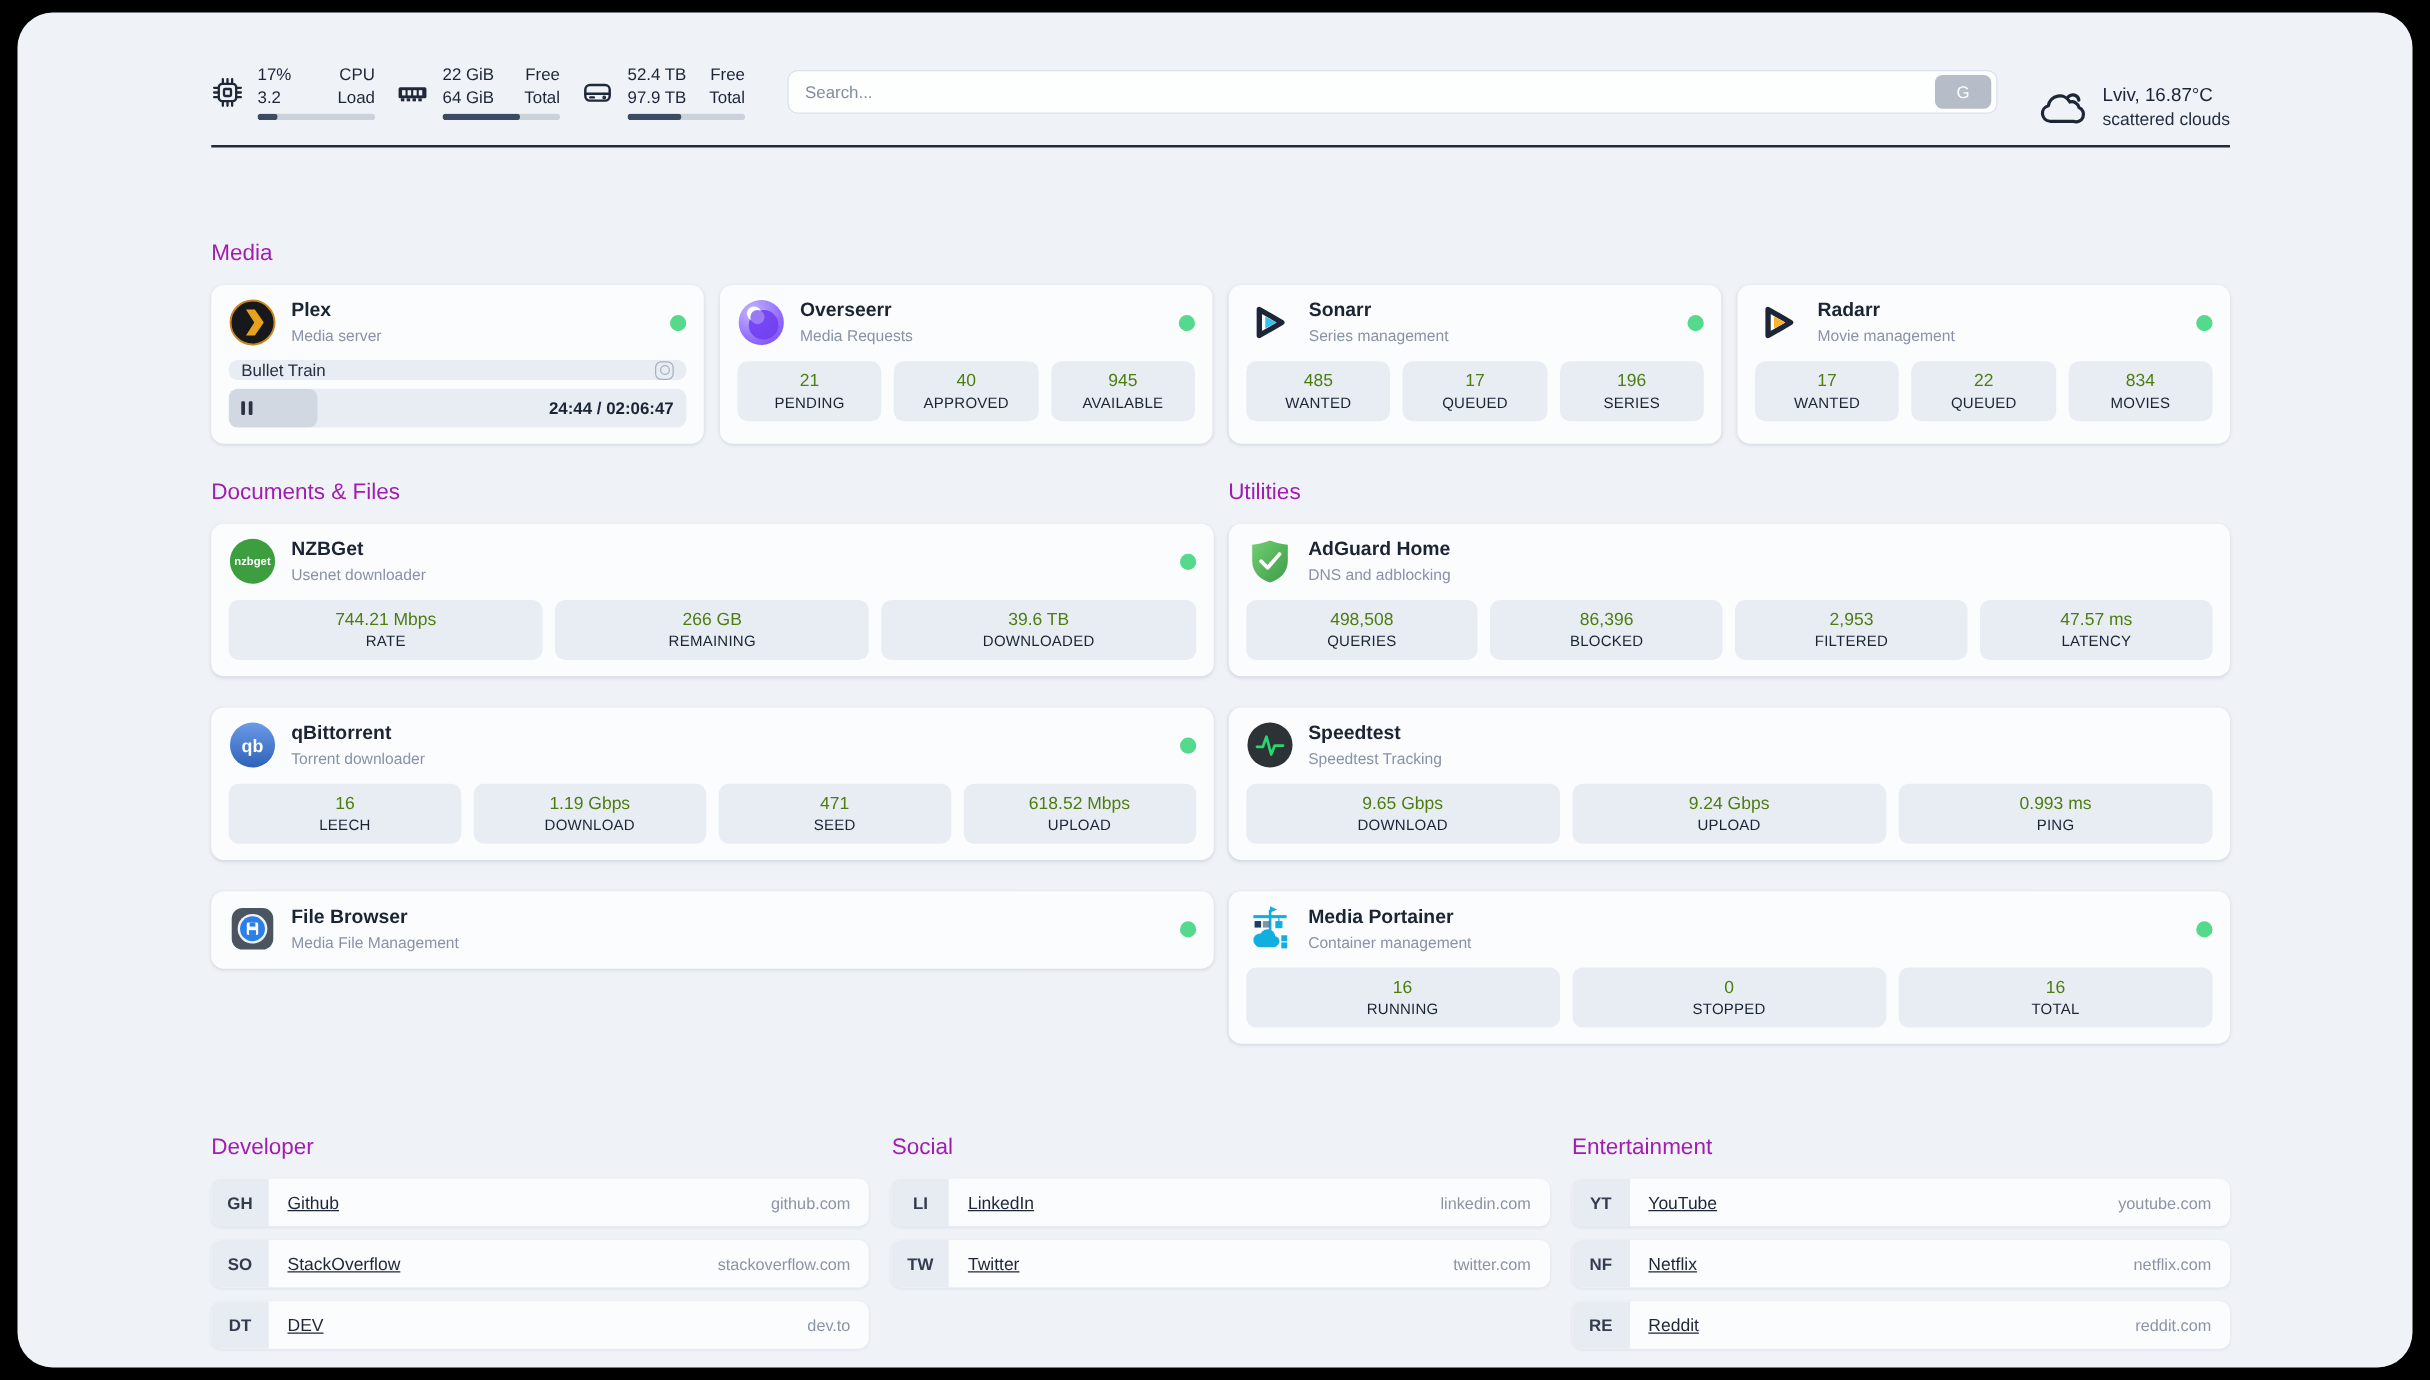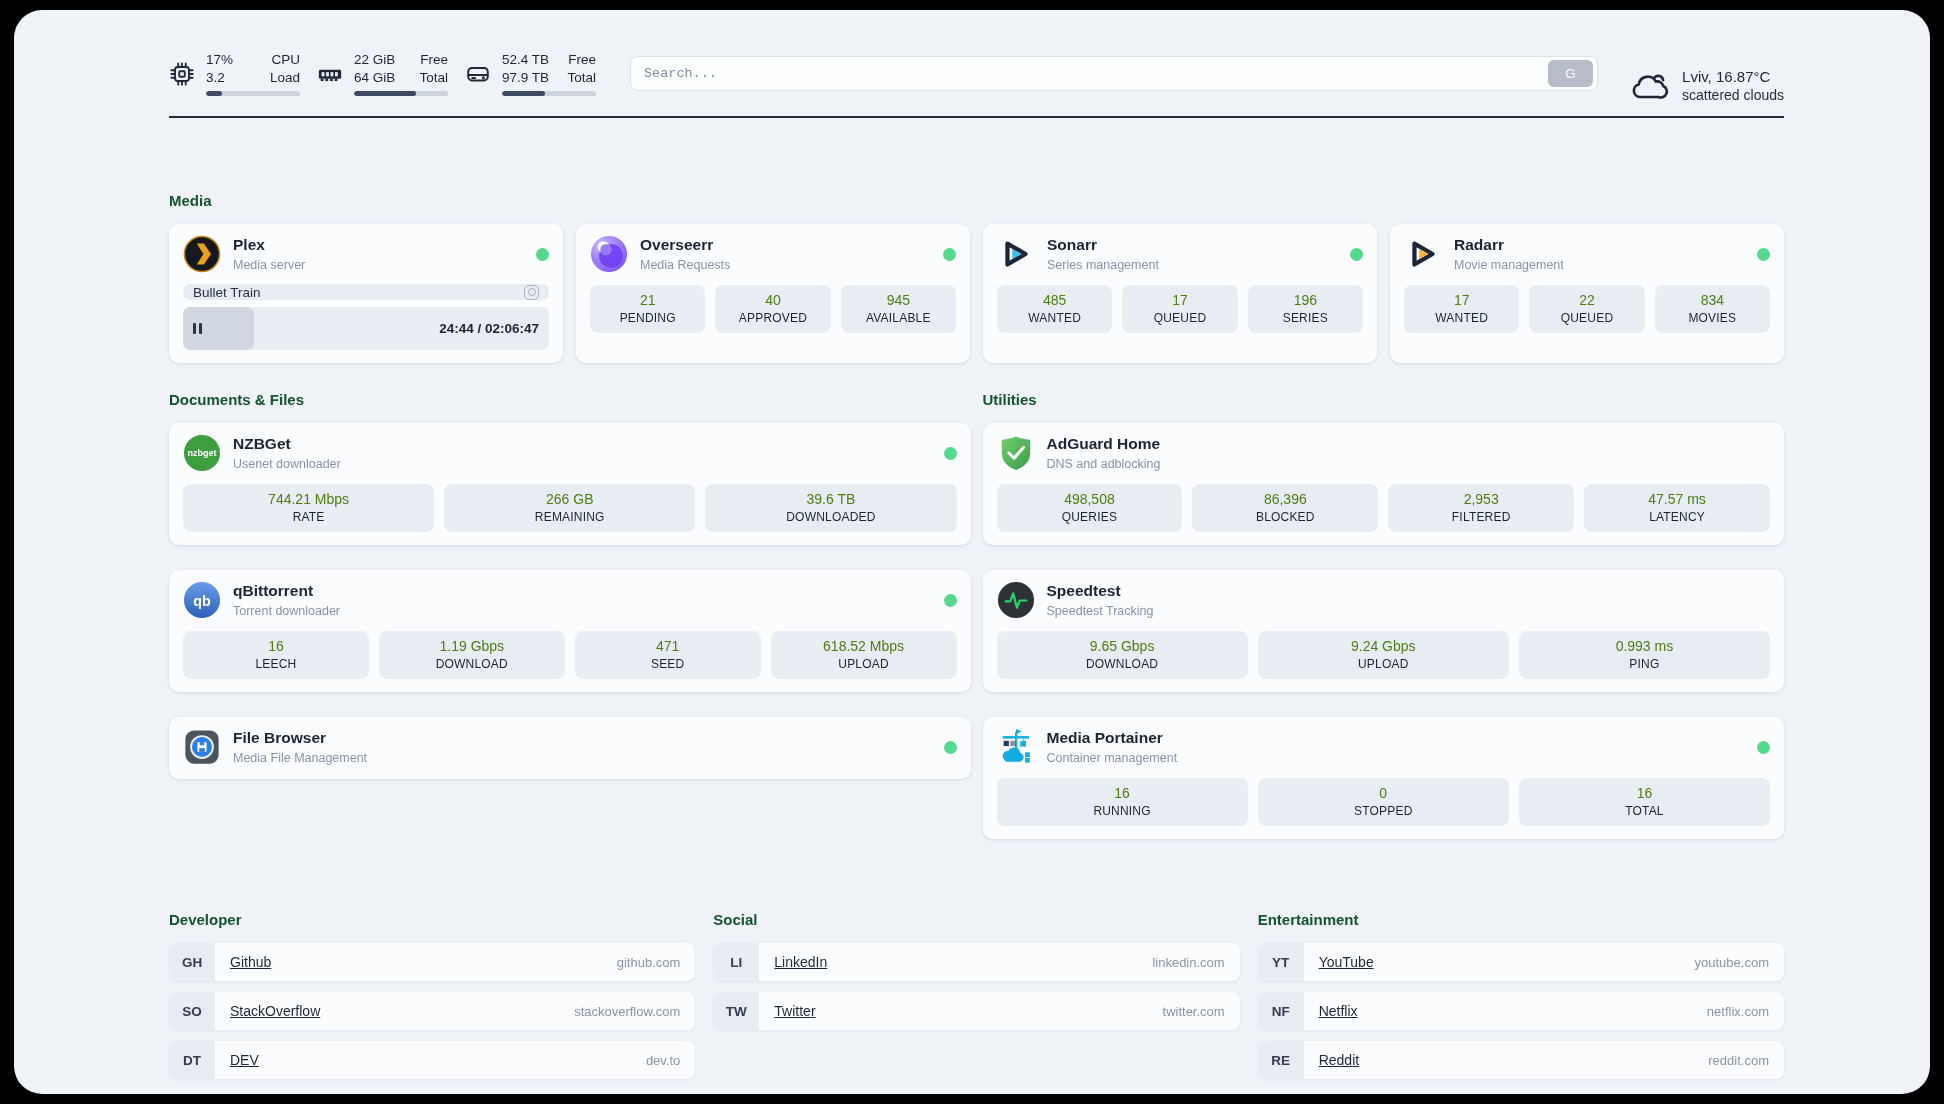--- a/index.html
+++ b/index.html
@@ -16,34 +16,34 @@
   .metric-body { width:94px; display:flex; flex-direction:column; gap:5px; }
   .metric-cols { display:flex; justify-content:space-between; font-size:13.5px; font-weight:500;
                  color:#1c2536; line-height:1.3; }
   .metric-col.right { text-align:right; }
   .metric-bar { height:5px; border-radius:3px; background:#ccd2db; overflow:hidden; }
   .metric-fill { height:100%; background:#3e4a61; border-radius:3px; }
 
   .search { flex:1; height:35px; margin:0 30px 0 34px; background:#fdfefe; border:1px solid #dbe1ea;
             border-radius:8px; display:flex; align-items:center; padding:0 4px 0 13px; }
   .search input { flex:1; border:none; outline:none; background:transparent; font-size:13.5px;
-                  color:#0c4a6e; font-family:Liberation Mono, monospace; }
+                  color:#0c4a6e; font-family:Liberation Sans, sans-serif; }
   .search input::placeholder { color:#828c9c; }
   .g-btn { width:45px; height:27px; background:#b6bdc8; border:none; border-radius:6px; color:#fff;
            font-size:13.5px; font-family:inherit; display:flex; align-items:center; justify-content:center; cursor:pointer; }
 
   .weather { display:flex; align-items:center; gap:12px; flex:0 0 auto;margin-top:23px; }
   .weather-icon { width:42px; height:36px; }
   .weather-title { font-size:15px; font-weight:500; color:#1c2536; }
   .weather-sub { font-size:14px; color:#242e3f; margin-top:2px; }
 
   .divider { margin-top:13px; border-bottom:2px solid #232c3d; }
 
   
-  .section-title { font-size:15px; font-weight:700; color:#14532d; }
+  .section-title { font-size:18px; font-weight:400; color:#a21caf; }
   .media-title { margin-top:74px; }
   .media-grid { display:grid; grid-template-columns:repeat(4,1fr); gap:13px; margin-top:15px; }
 
   .card { background:#fbfcfe; border-radius:10px; padding:11px 14px 13px;
           box-shadow:0 1px 4px rgba(20,30,50,.08), 0 1px 2px rgba(20,30,50,.05); }
   .card-head { display:flex; align-items:center; gap:12px; }
   .app-icon { width:38px; height:38px; flex:0 0 auto; }
   .app-icon svg { width:100%; height:100%; display:block; }
   .app-name { font-size:15.5px; font-weight:600; color:#1b2433; line-height:1.2; }
   .app-sub { font-size:12.5px; color:#8893a5; margin-top:3px; }
@@ -54,21 +54,21 @@
   .stat-value { font-size:14px; color:#4d7c0f; }
   .stat-label { font-size:12px; font-weight:400; color:#1b2433; margin-top:3px; letter-spacing:.2px; }
 
   
   .media-row { margin-top:11px; height:16px; background:#e8edf4; border-radius:7px; display:flex;
                align-items:center; padding:0 10px; font-size:13.5px; color:#252e40; }
   .camera-icon { margin-left:auto; width:15px; height:15px; border:1.5px solid #a8b0bd; border-radius:5px;
                  position:relative; }
   .camera-icon::after { content:""; position:absolute; left:50%; top:50%; width:6px; height:6px;
                  border:1.5px solid #a8b0bd; border-radius:50%; transform:translate(-50%,-50%); }
-  .progress-row { margin-top:7px; height:43px; background:#e8edf4; border-radius:7px; position:relative;
+  .progress-row { margin-top:7px; height:31px; background:#e8edf4; border-radius:7px; position:relative;
                   display:flex; align-items:center; padding:0 10px; overflow:hidden; }
   .progress-fill { position:absolute; left:0; top:0; bottom:0; background:#d2d8e2; border-radius:7px; }
   .pause-btn { position:relative; display:flex; gap:3px; cursor:pointer; }
   .pause-btn span { width:3px; height:11px; background:#2b3447; border-radius:1px; }
   .time { position:relative; margin-left:auto; font-size:13.5px; font-weight:600; color:#1b2433; }
 
   .two-col { display:grid; grid-template-columns:1fr 1fr; gap:12px; margin-top:28px; align-items:start; }
   .col-cards { display:flex; flex-direction:column; gap:25px; margin-top:15px; }
 
   

